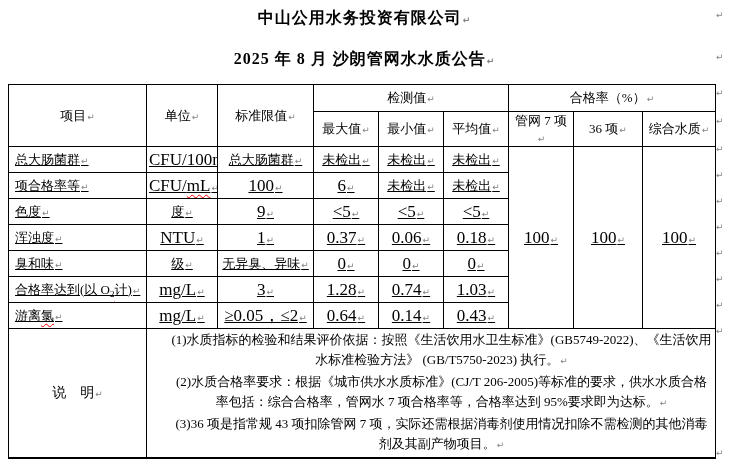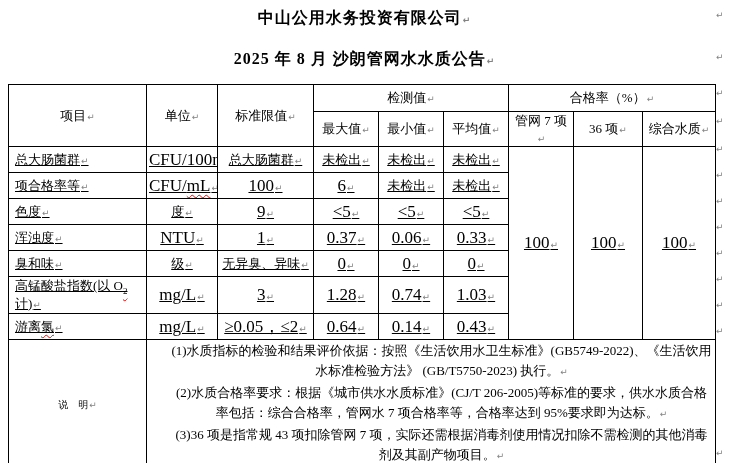--- a/index.html
+++ b/index.html
@@ -33,21 +33,21 @@
     color:#828282; font-size:9px; font-family:"DejaVu Sans",sans-serif;
     margin-left:1px;
   }
   .squiggle {
     text-decoration:underline; text-decoration-style:wavy;
     text-decoration-color:#ff0000; text-decoration-thickness:1px;
     text-underline-offset:3px; text-decoration-skip-ink:none;margin-top:32px;
   }
   sub.o2 { font-size:9px; line-height:0; }
   .notes-label-cell { vertical-align:middle; }
-  .notes-label { white-space:pre; font-size:10px; }
+  .notes-label { white-space:pre; font-size:14px; }
   .notes-cell {
     text-align:left; vertical-align:middle; padding:2px 4px 2px 5px;
     font-size:12.5px; line-height:20.5px;
   }
   .note-line { display:block;margin-left:21px; }
   .edge-mark {
     position:absolute; left:716px; color:#828282; font-size:9px;
     font-family:"DejaVu Sans",sans-serif;
   }
 </style>
@@ -116,32 +116,32 @@
         <td><span class="latin">&lt;5</span><span class="pm">↵</span></td>
         <td><span class="latin">&lt;5</span><span class="pm">↵</span></td>
         <td><span class="latin">&lt;5</span><span class="pm">↵</span></td>
       </tr>
       <tr class="datarow">
         <td class="item"><span>浑浊度</span><span class="pm">↵</span></td>
         <td><span class="latin">NTU</span><span class="pm">↵</span></td>
         <td><span class="latin">1</span><span class="pm">↵</span></td>
         <td><span class="latin">0.37</span><span class="pm">↵</span></td>
         <td><span class="latin">0.06</span><span class="pm">↵</span></td>
-        <td><span class="latin">0.33</span><span class="pm">↵</span></td>
+        <td><span class="latin">0.18</span><span class="pm">↵</span></td>
       </tr>
       <tr class="datarow">
         <td class="item"><span>臭和味</span><span class="pm">↵</span></td>
         <td><span>级</span><span class="pm">↵</span></td>
         <td><span>无异臭、异味</span><span class="pm">↵</span></td>
         <td><span class="latin">0</span><span class="pm">↵</span></td>
         <td><span class="latin">0</span><span class="pm">↵</span></td>
         <td><span class="latin">0</span><span class="pm">↵</span></td>
       </tr>
       <tr class="datarow">
-        <td class="item"><span>高锰酸盐指数(以 O</span><sub class="o2 squiggle">2</sub><span>计)</span><span class="pm">↵</span></td>
+        <td class="item"><span>合格率达到(以 O</span><sub class="o2 squiggle">2</sub><span>计)</span><span class="pm">↵</span></td>
         <td><span class="latin">mg/L</span><span class="pm">↵</span></td>
         <td><span class="latin">3</span><span class="pm">↵</span></td>
         <td><span class="latin">1.28</span><span class="pm">↵</span></td>
         <td><span class="latin">0.74</span><span class="pm">↵</span></td>
         <td><span class="latin">1.03</span><span class="pm">↵</span></td>
       </tr>
       <tr class="datarow">
         <td class="item"><span>游离</span><span class="squiggle">氯</span><span class="pm">↵</span></td>
         <td><span class="latin">mg/L</span><span class="pm">↵</span></td>
         <td><span class="latin">≥0.05，≤2</span><span class="pm">↵</span></td>

